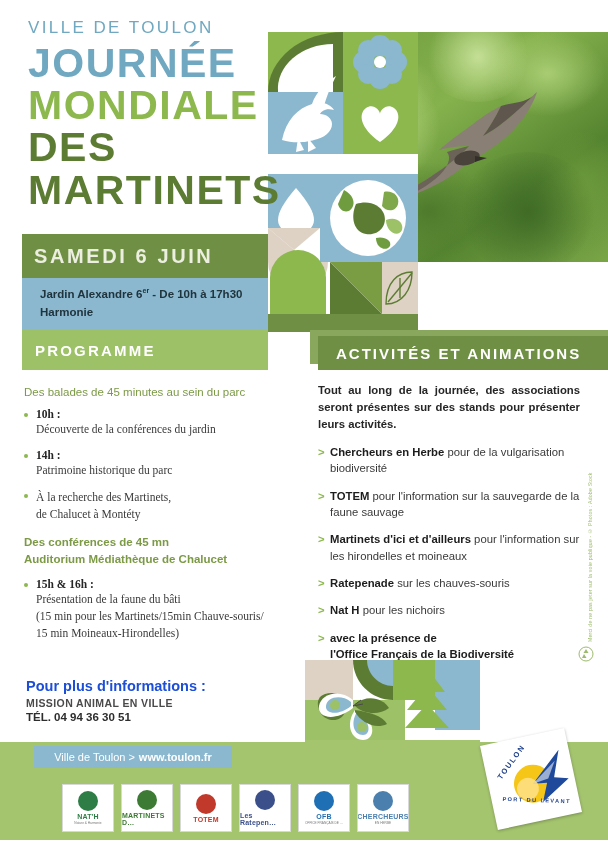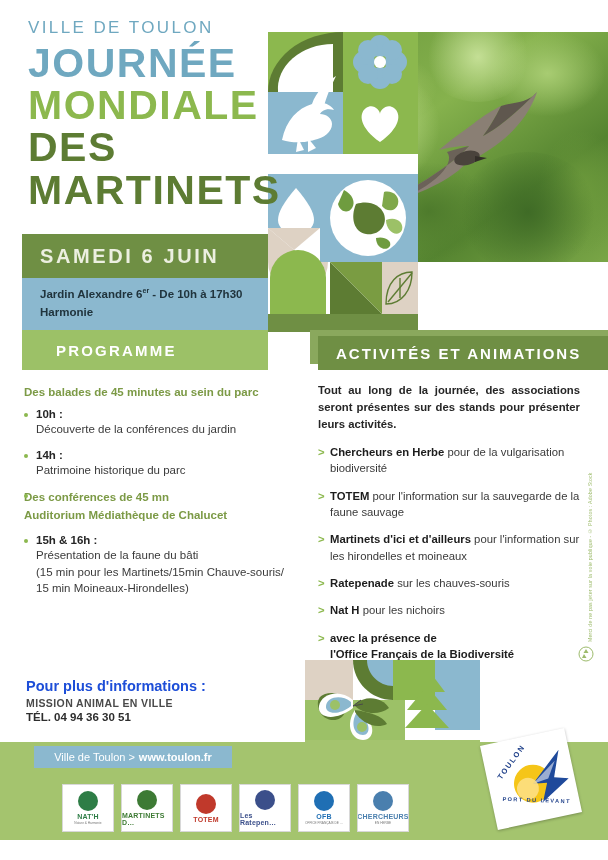--- a/index.html
+++ b/index.html
@@ -40,48 +40,48 @@
   .titleblock { position:absolute; left:28px; top:18px; width:340px; }
   .kicker { color:#6fa8c0; font-size:17px; font-weight:normal; letter-spacing:2.4px; }
   .t1 { color:#6fa8c0; font-size:41px; font-weight:bold; letter-spacing:1.5px; line-height:1.03; margin-top:4px; }
   .t2 { color:#8cb84e; font-size:41px; font-weight:bold; letter-spacing:1.5px; line-height:1.03; }
   .t3 { color:#5d7c33; font-size:41px; font-weight:bold; letter-spacing:1.5px; line-height:1.03; }
 
   
   .band-date {
     position:absolute; left:22px; top:234px; width:246px; height:44px;
     background:#6f8f44; color:#ecefe0; display:flex; align-items:center;
-    padding-left:18px; font-size:20px; font-weight:bold; letter-spacing:2.6px;
+    padding-left:12px; font-size:20px; font-weight:bold; letter-spacing:2.6px;
   }
   .band-venue {
     position:absolute; left:22px; top:278px; width:246px; height:52px;
     background:#8bb8cf; color:#20343d; padding:8px 0 0 18px;
     font-size:11.5px; font-weight:bold; line-height:1.55;
   }
   .band-venue sup { font-size:7px; vertical-align:super; }
   .band-prog {
     position:absolute; left:22px; top:330px; width:246px; height:40px;
     background:#9cc167; color:#ffffff; display:flex; align-items:center;
-    padding-left:34px; font-size:15px; font-weight:bold; letter-spacing:2.2px;
+    padding-left:13px; font-size:15px; font-weight:bold; letter-spacing:2.2px;
   }
   .band-act {
     position:absolute; left:318px; top:336px; width:290px; height:34px;
     background:#6f8f44; color:#ffffff; display:flex; align-items:center;
     padding-left:18px; font-size:15px; font-weight:bold; letter-spacing:2px;
   }
   .band-act-shadow {
     position:absolute; left:310px; top:330px; width:300px; height:34px;
     background:#8aa85d;
   }
 
   
   .progcol { position:absolute; left:24px; top:386px; width:270px; }
-  .prog-head { color:#7c9a46; font-size:11.5px; font-weight:bold; margin-bottom:10px; }
+  .prog-head { color:#7c9a46; font-size:11.5px; font-weight:normal; margin-bottom:10px; }
   .prog-head2 { color:#7c9a46; font-size:11.5px; font-weight:bold; line-height:1.5; }
-  .pitem { position:relative; padding-left:12px; margin-bottom:11px; }
+  .pitem { position:relative; padding-left:12px; margin-bottom:11px;font-family:Liberation Serif, serif; }
   .pitem .dot {
     position:absolute; left:0; top:5px; width:4px; height:4px;
     border-radius:50%; background:#8cb84e;
   }
   .ptime { font-size:11.5px; font-weight:bold; color:#262626; }
   .pdesc { font-size:11.5px; color:#3a3a3a; line-height:1.45; margin-top:1px; }
 
   
   .actcol { position:absolute; left:318px; top:382px; width:262px; }
   .act-intro { font-size:11.3px; font-weight:bold; color:#262626; line-height:1.5; text-align:justify; }
@@ -252,20 +252,21 @@
           <div class="ptime">10h :</div>
           <div class="pdesc">Découverte de la conférences du jardin</div>
         </div>
         <div class="pitem">
           <span class="dot"></span>
           <div class="ptime">14h :</div>
           <div class="pdesc">Patrimoine historique du parc</div>
         </div>
         <div class="pitem">
           <span class="dot"></span>
+          <div class="pdesc">À la recherche des Martinets,<br>de Chalucet à Montéty</div>
         </div>
       </div>
     <div class="prog-head2" style="margin-top:4px">
       <div>Des conférences de 45 mn</div>
       <div>Auditorium Médiathèque de Chalucet</div>
     </div>
     <div id="conf-list" style="margin-top:10px">
         <div class="pitem">
           <span class="dot"></span>
           <div class="ptime">15h &amp; 16h :</div>

